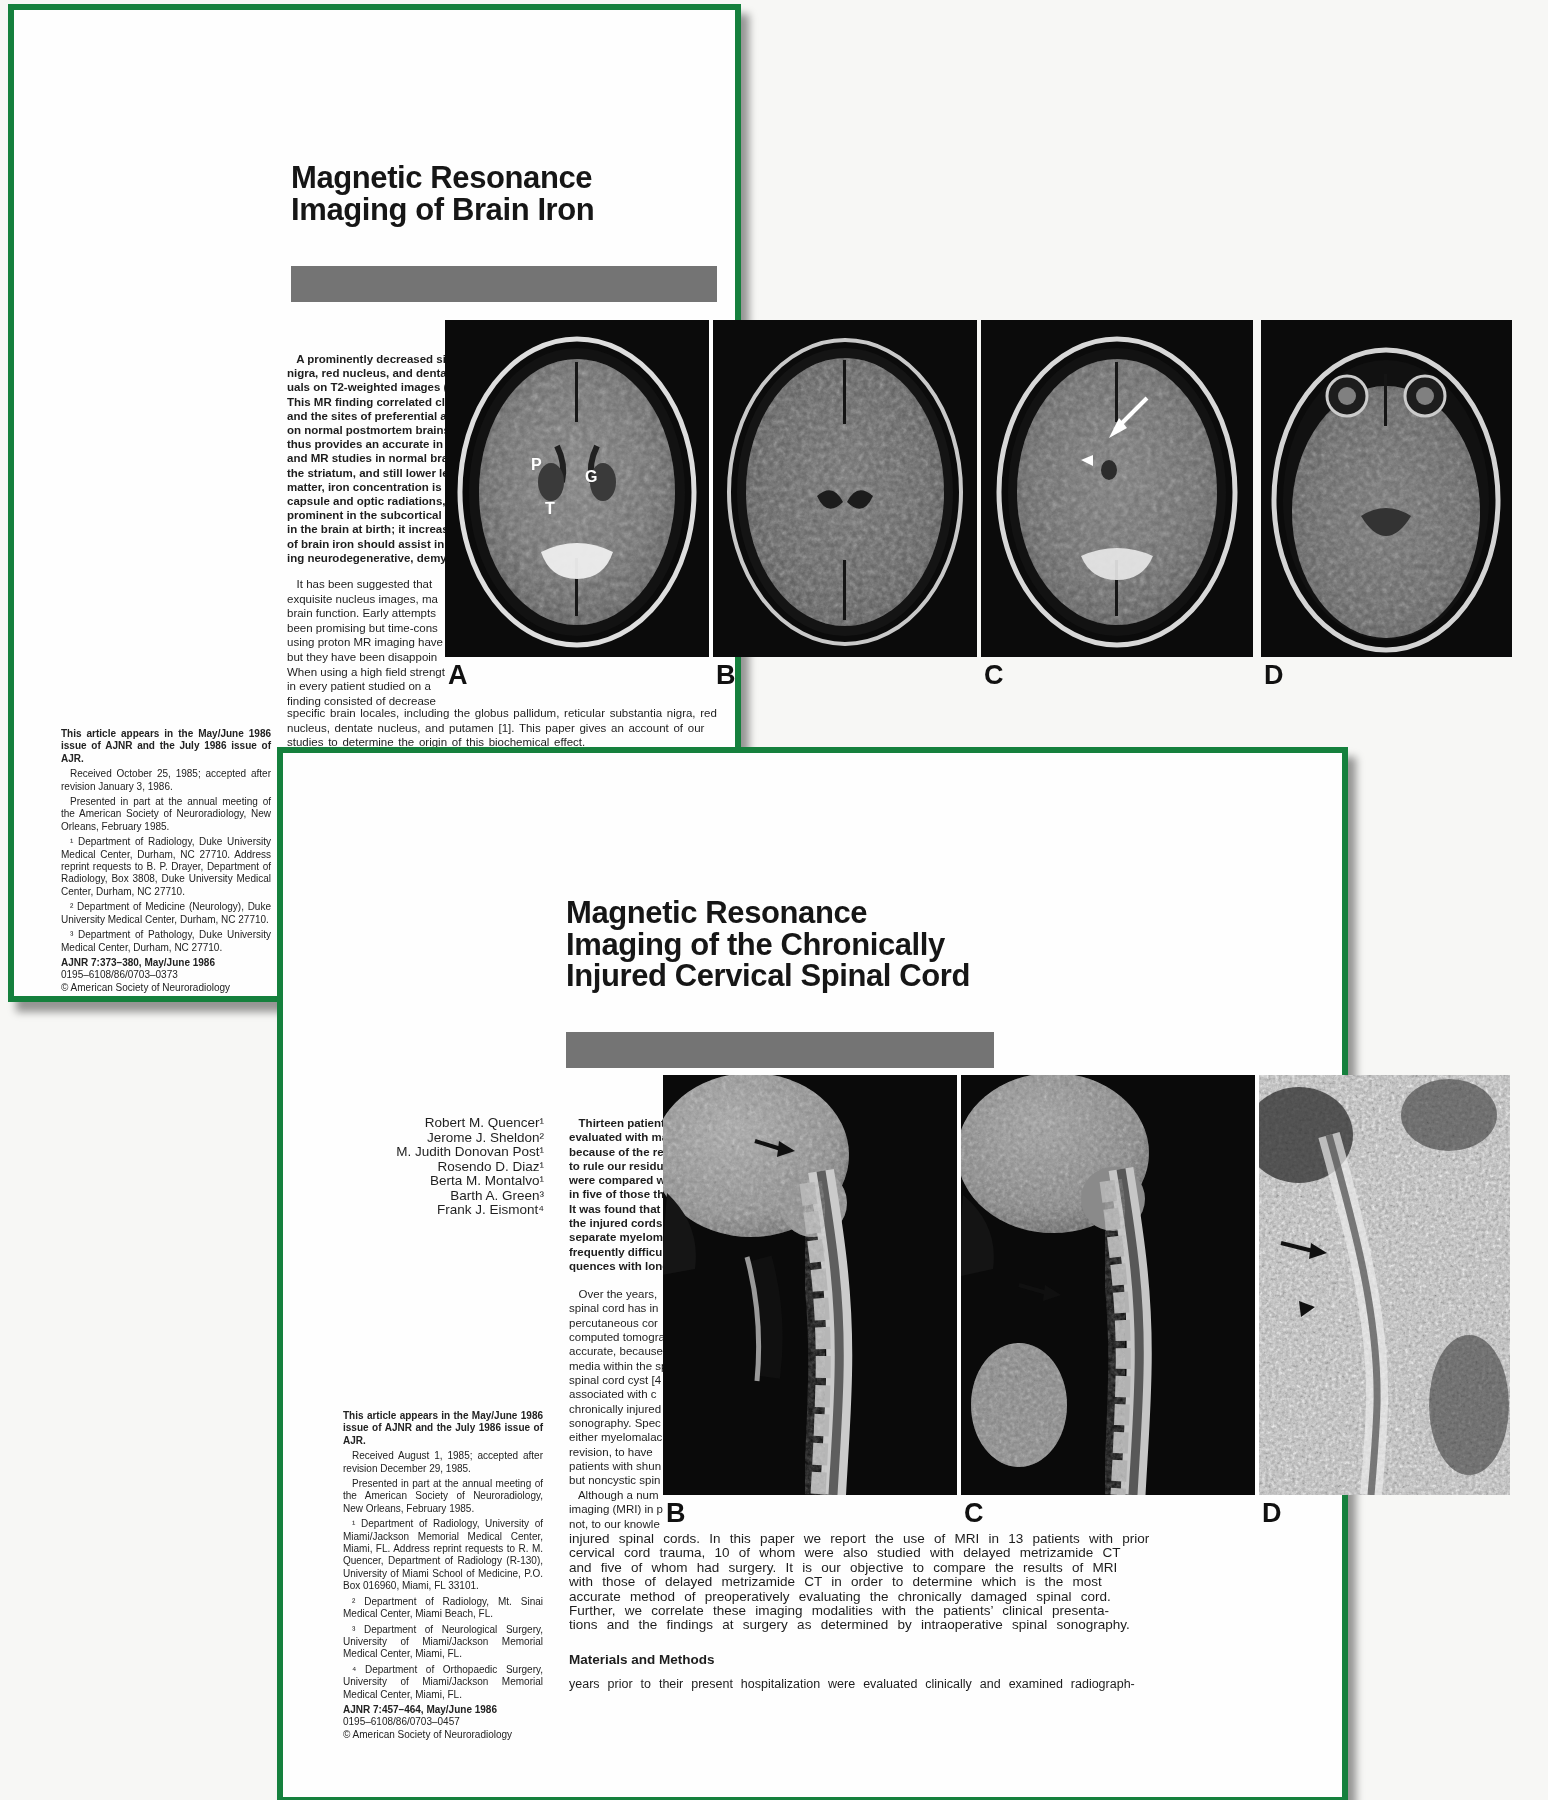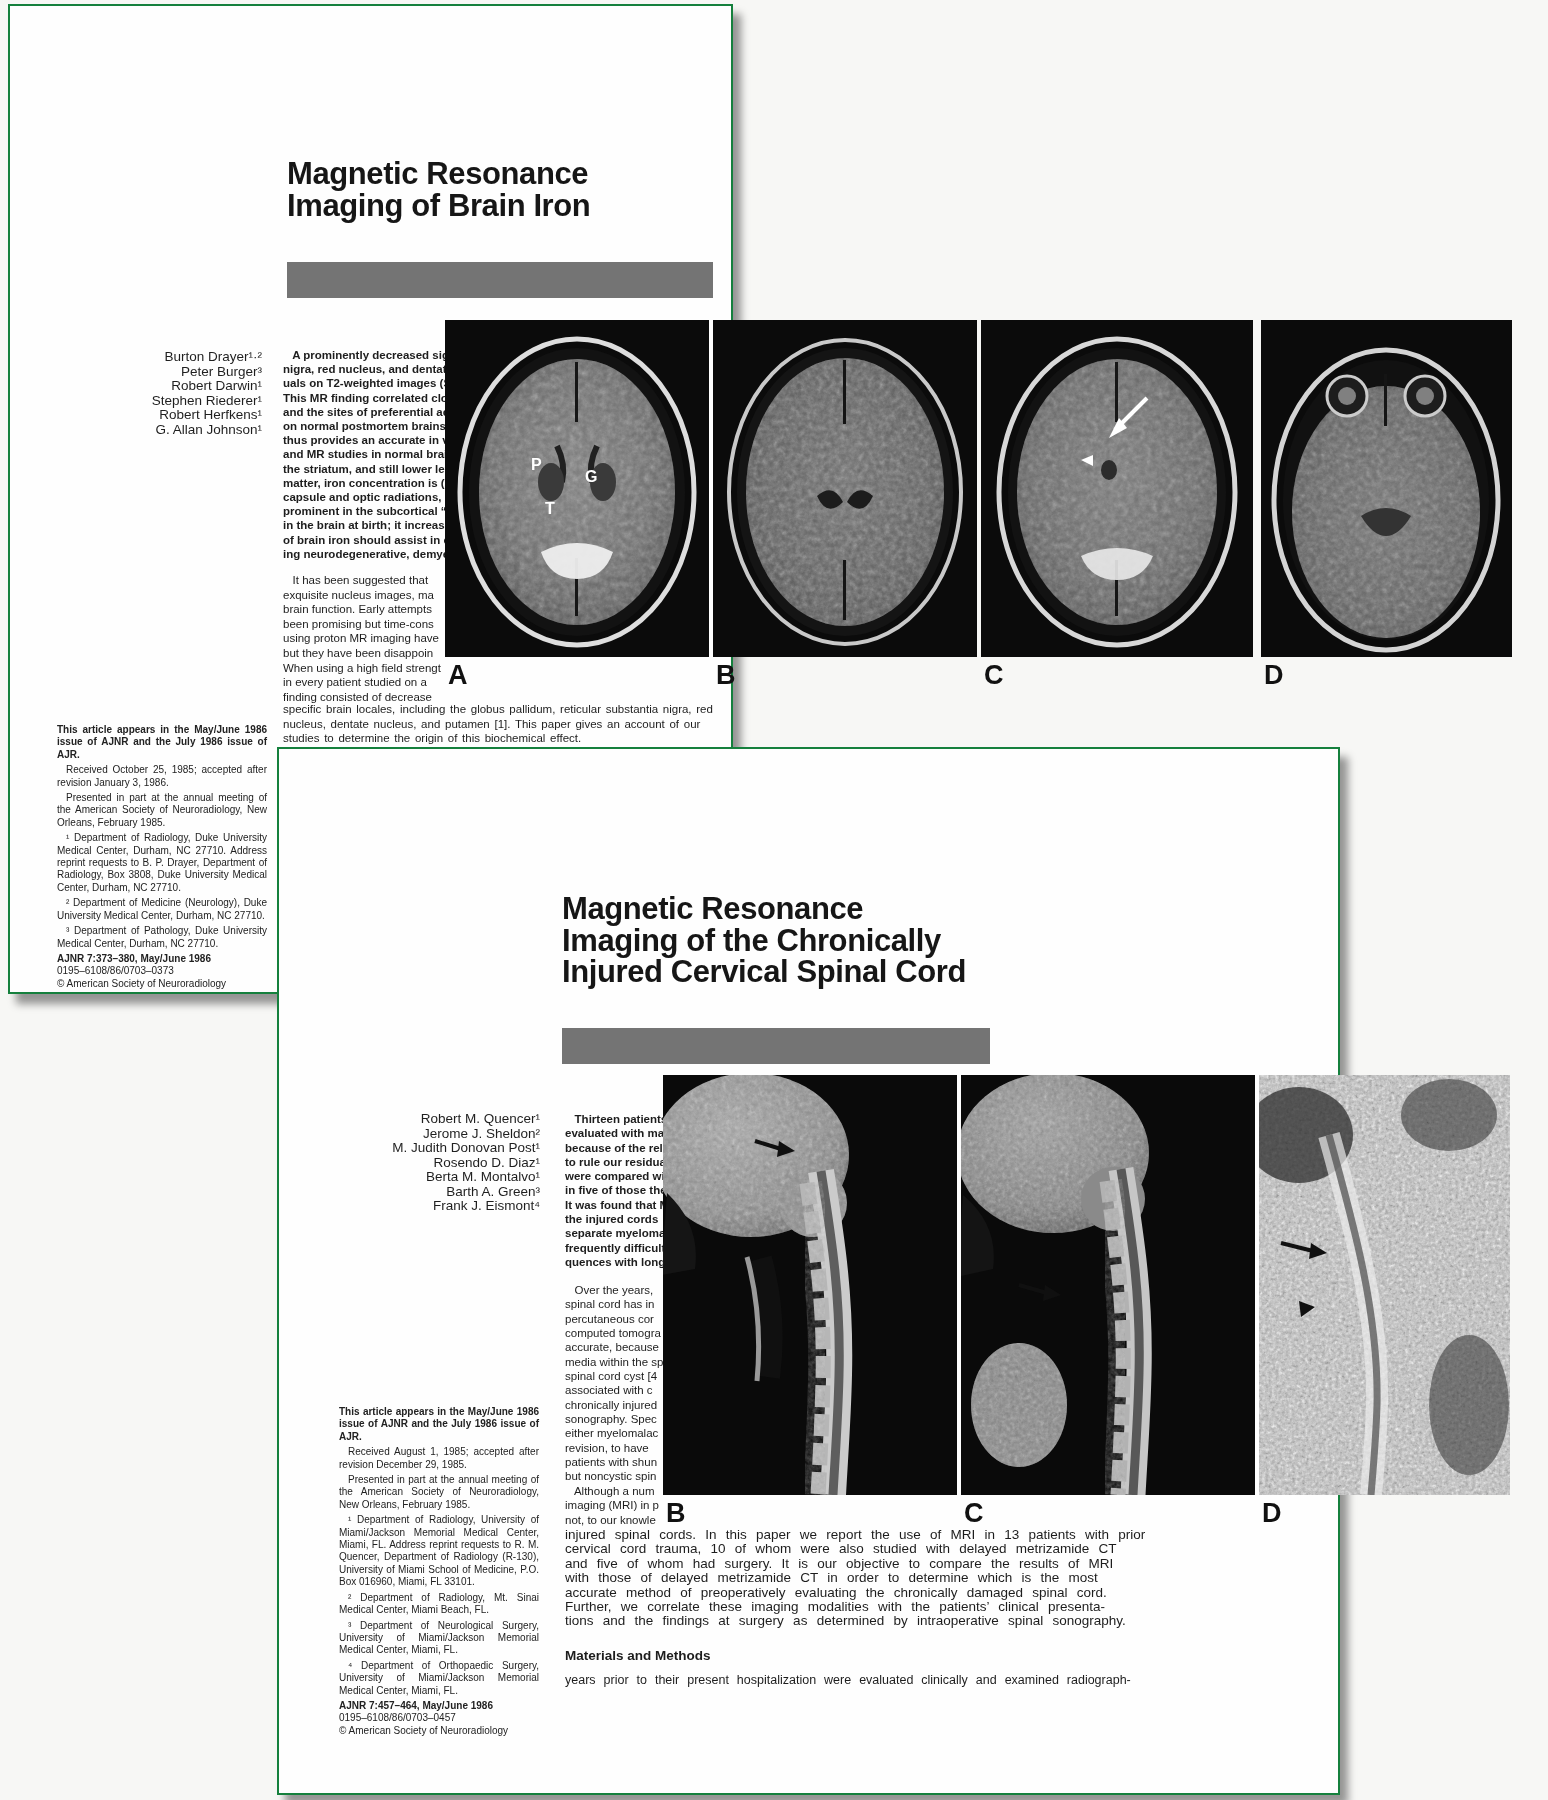--- a/index.html
+++ b/index.html
@@ -1,21 +1,21 @@
 <!DOCTYPE html>
 <html><head>
 <meta charset="utf-8">
 <style>
   html,body { margin:0; padding:0; background:#f7f7f5; }
   .canvas {
     position:relative; width:1548px; height:1800px; overflow:hidden;
     font-family:"Liberation Sans","DejaVu Sans",sans-serif; color:#1d1d1d;
   }
   .sheet {
-    position:absolute; background:#fefefe; border:2px solid #15803d;
+    position:absolute; background:#fefefe; border:6px solid #15803d;
     box-shadow:8px 10px 8px rgba(0,0,0,0.40);
   }
   .page1 { left:8px; top:4px; width:721px; height:986px; z-index:1; }
   .page2 { left:277px; top:747px; width:1059px; height:1044px; z-index:2; }
 
   .title { position:absolute; font-weight:bold; font-size:31px; line-height:31.5px;
            letter-spacing:-0.4px; color:#161616; }
   .title .ln { white-space:pre; }
   .t1 { left:277px; top:152px; }
   .t2 { left:283px; top:144px; }
@@ -68,28 +68,20 @@
 <body>
 
 <div class="canvas">
 
   <section class="sheet page1">
     <div class="title t1">
         <div class="ln">Magnetic Resonance</div>
         <div class="ln">Imaging of Brain Iron</div>
       </div>
     <div class="bar b1"></div>
-    <div class="authors a1">
-        <div class="ln">Burton Drayer¹·²</div>
-        <div class="ln">Peter Burger³</div>
-        <div class="ln">Robert Darwin¹</div>
-        <div class="ln">Stephen Riederer¹</div>
-        <div class="ln">Robert Herfkens¹</div>
-        <div class="ln">G. Allan Johnson¹</div>
-      </div>
     <div class="linecol abstract ab1">
         <div class="ln">   A prominently decreased signal</div>
         <div class="ln">nigra, red nucleus, and dentate n</div>
         <div class="ln">uals on T2-weighted images (SE</div>
         <div class="ln">This MR finding correlated clos</div>
         <div class="ln">and the sites of preferential acc</div>
         <div class="ln">on normal postmortem brains. T</div>
         <div class="ln">thus provides an accurate in viv</div>
         <div class="ln">and MR studies in normal brain</div>
         <div class="ln">the striatum, and still lower leve</div>

